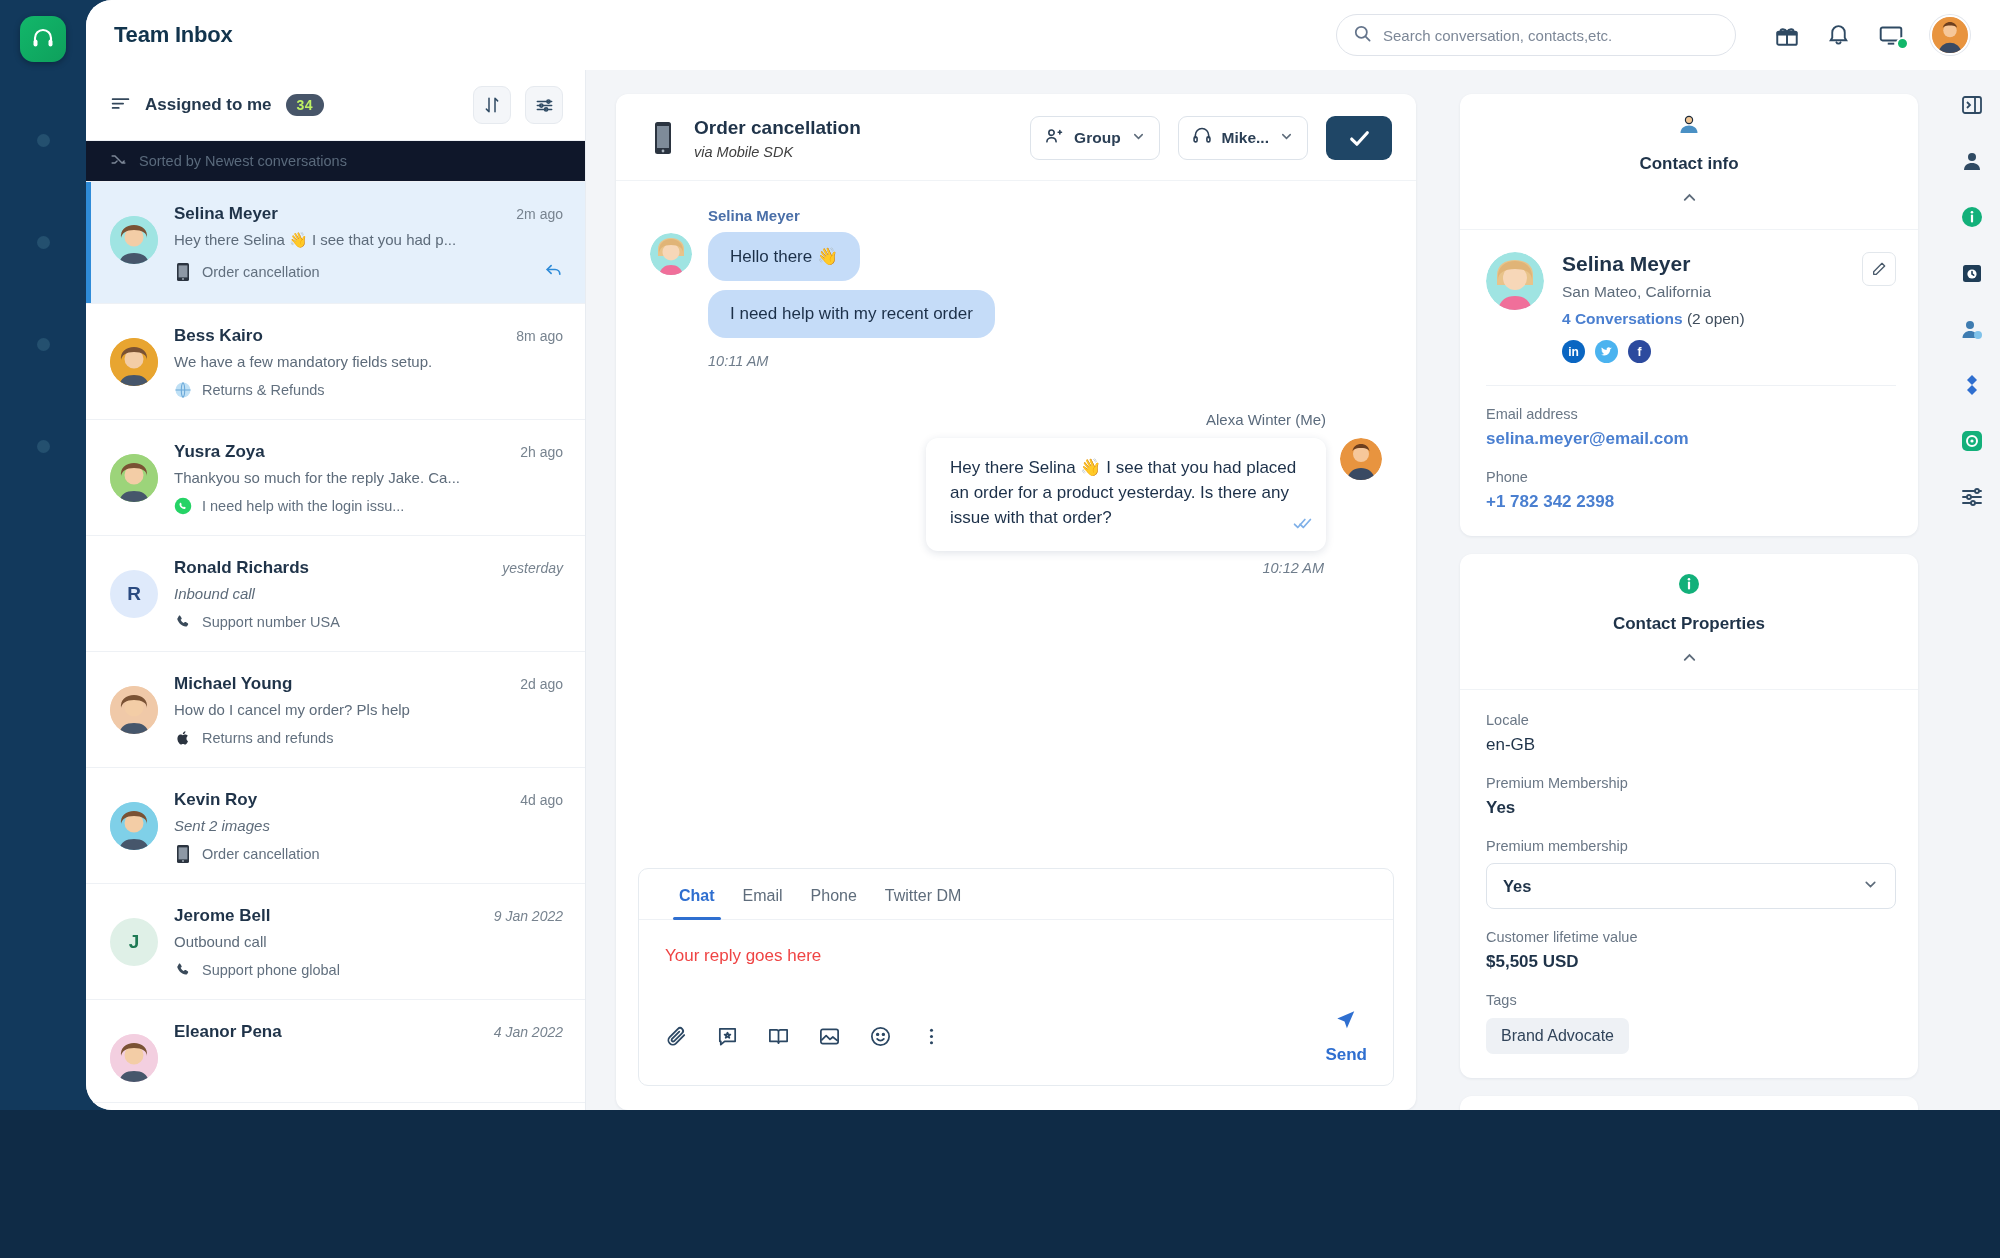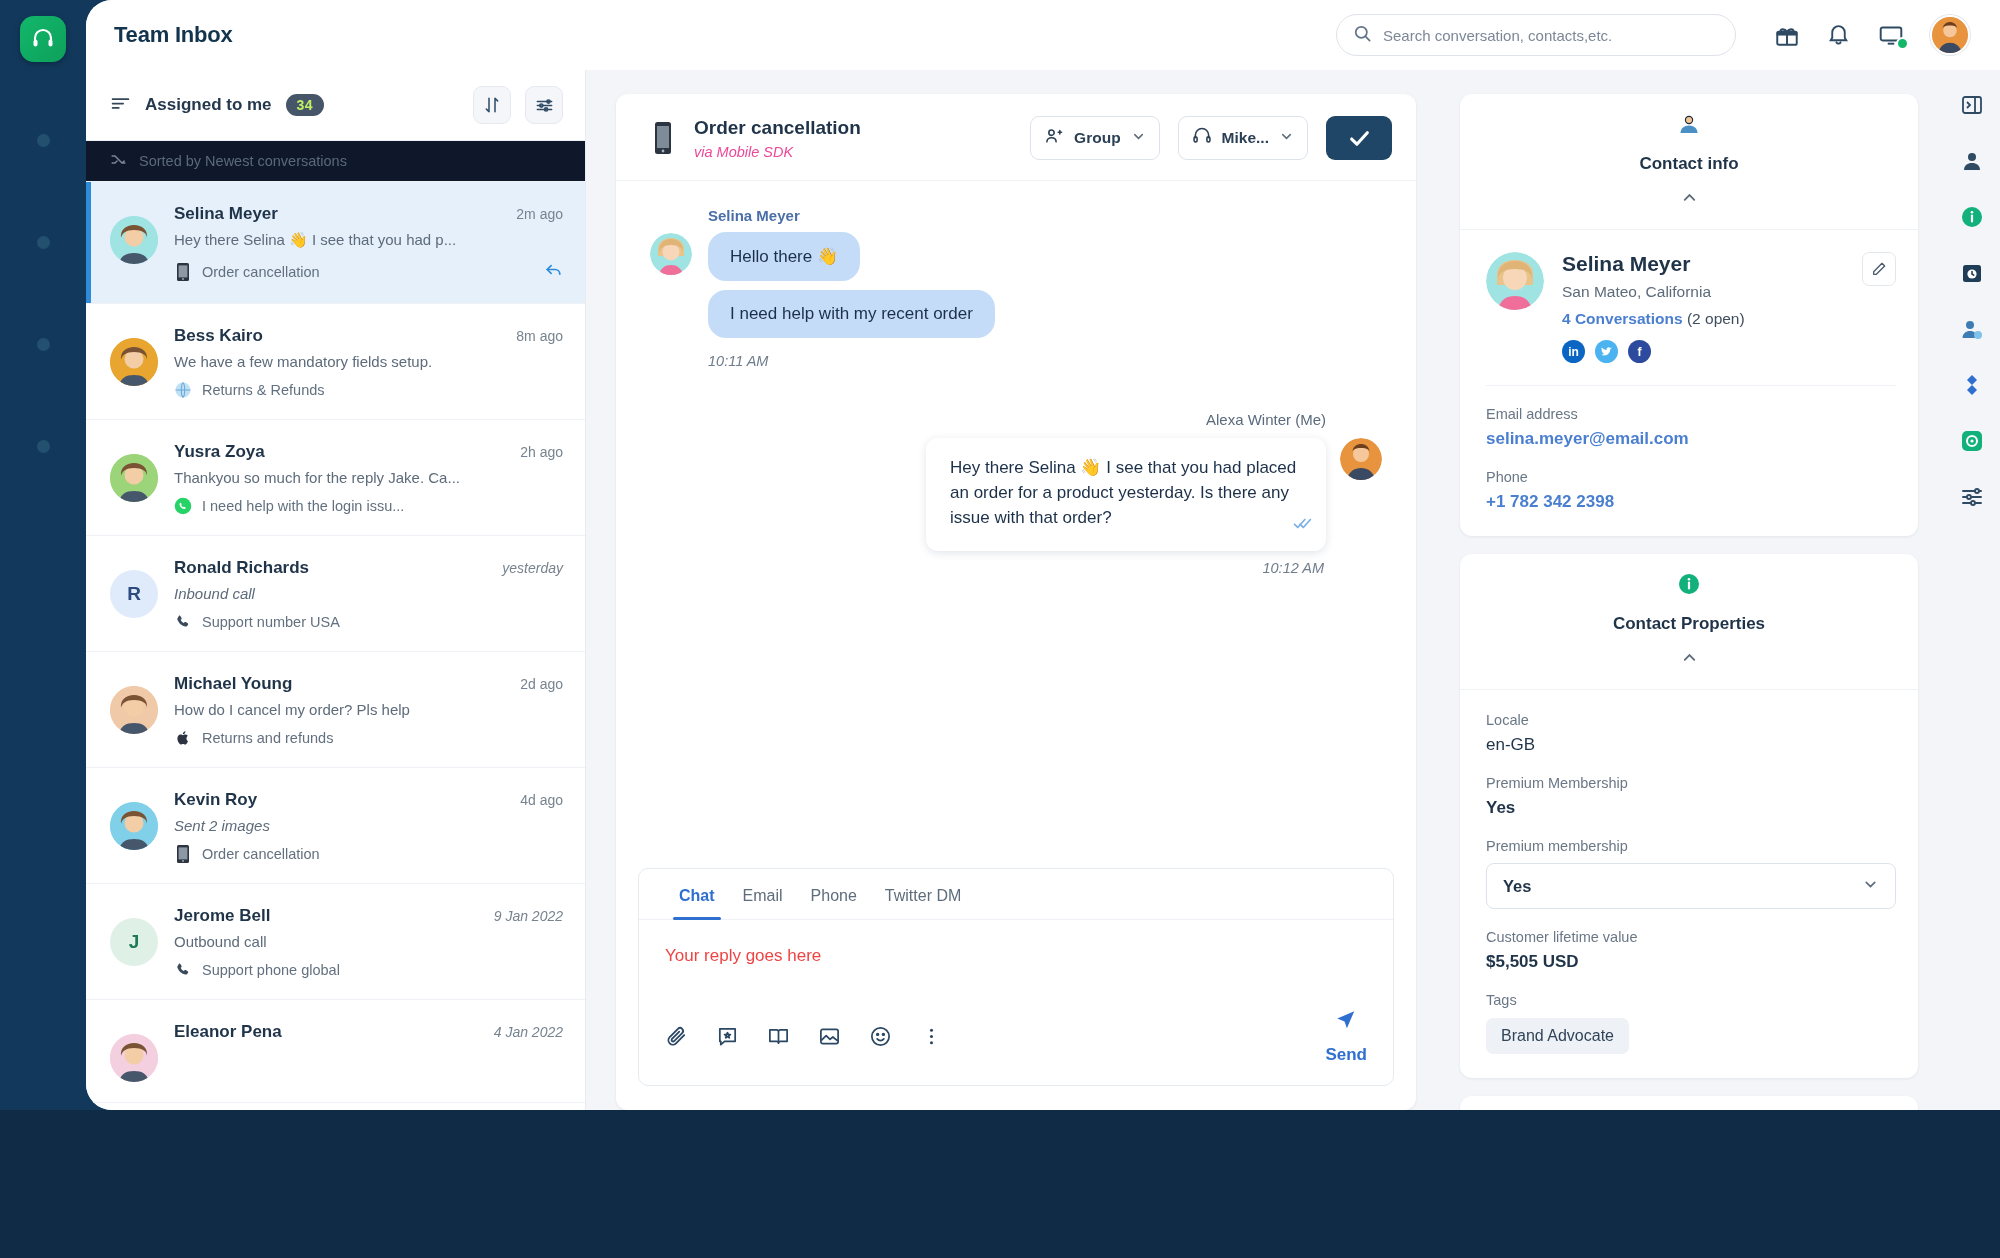--- a/index.html
+++ b/index.html
@@ -143,21 +143,21 @@
     display: flex; flex-direction: column; min-height: 0;
     box-shadow: 0 1px 3px rgba(20,40,70,.08);
   }
   .chat-head {
     display: flex; align-items: center; gap: 18px;
     padding: 22px 24px 20px 34px; border-bottom: 1px solid #f0f3f6;
   }
   .chat-head-ico { width: 26px; height: 34px; flex: 0 0 26px; }
   .chat-head-txt { flex: 1; min-width: 0; }
   .chat-title { font-size: 19px; font-weight: 700; color: #1f3349; }
-  .chat-sub { font-size: 14.5px; color: #ec4899; font-style: italic; margin-top: 5px; }
+  .chat-sub { font-size: 14.5px; color: #404040; font-style: italic; margin-top: 5px; }
   .pill-btn {
     height: 44px; min-width: 118px; border-radius: 9px;
     border: 1px solid #dde3ea; background: #fff;
     display: flex; align-items: center; gap: 10px; padding: 0 13px;
     font-size: 15.5px; font-weight: 600; color: #2b3f55; cursor: pointer;
   }
   .pill-btn .chev { margin-left: auto; color: #5d6b7a; }
   .check-btn {
     width: 66px; height: 44px; border-radius: 9px; background: #1f4666;
     display: flex; align-items: center; justify-content: center;

